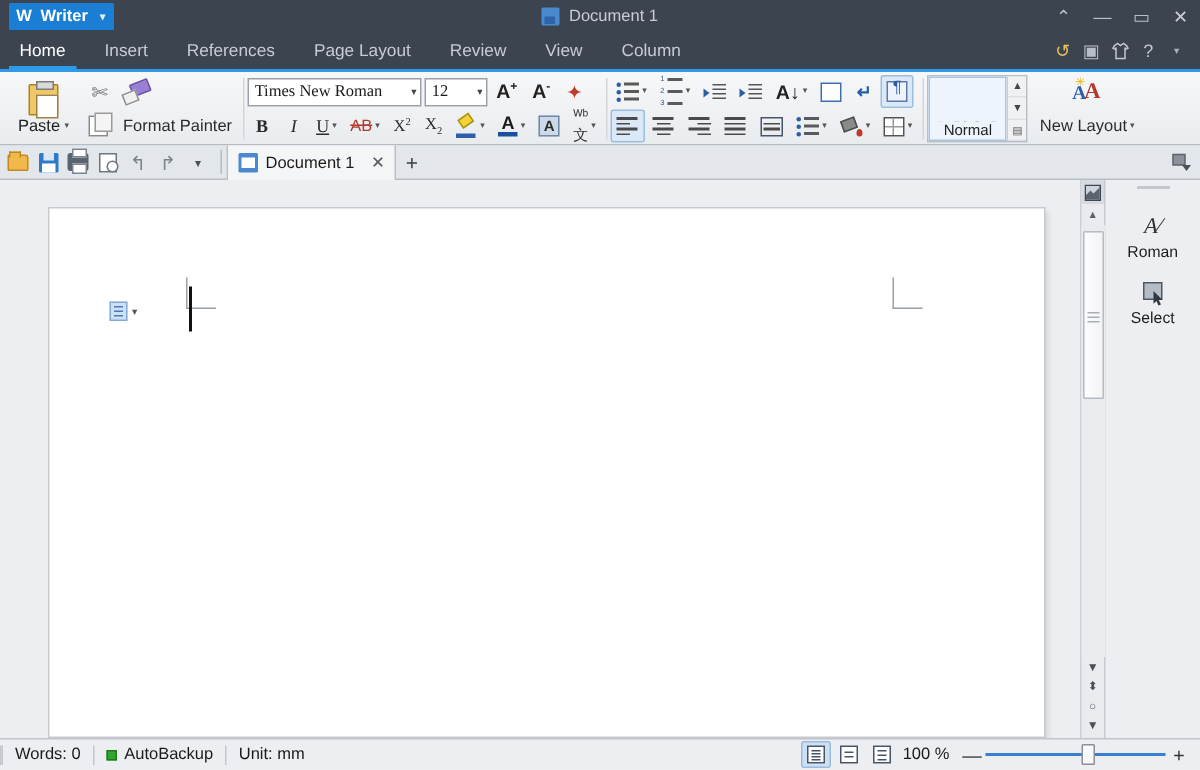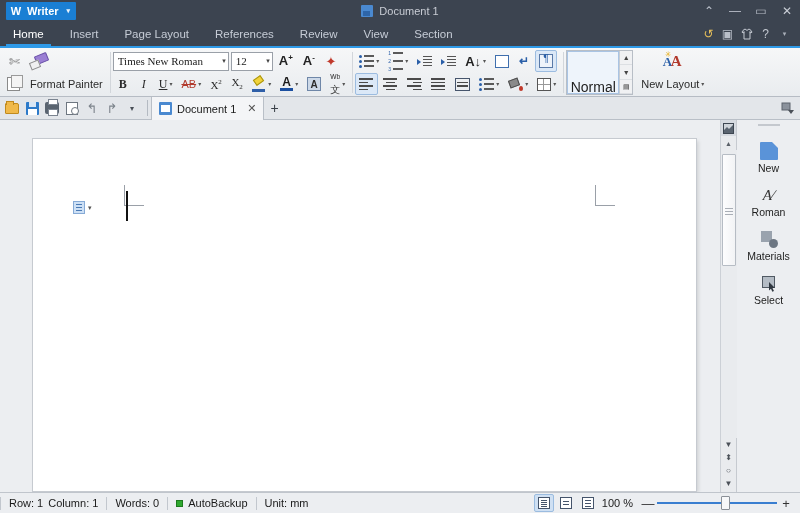--- a/index.html
+++ b/index.html
@@ -188,21 +188,21 @@
   .brd-ico:after { content:""; position:absolute; top:5px; left:0; right:0; height:1px; background:#999; }
 
   
   .stylesgal { display: flex; align-items: stretch; border: 1px solid #b8bec6; background: #fff; height: 45px; }
   .stylecell {
     width: 52px; display: flex; flex-direction: column; align-items: center; justify-content: center;
     border-right: 1px solid #e4e6e9; background: #fff;
   }
   .stylecell.sel { background: #eef4fb; border: 1px solid #a9c4e4; }
   .stylecell .prev { font-family: Liberation Sans, sans-serif; color: #111; overflow: hidden; white-space: nowrap; margin-top: 28px; }
-  .stylecell .nm { font-size: 14px; color: #222; margin-top: 1px; }
+  .stylecell .nm { font-size: 10px; color: #222; margin-top: 1px; }
   .stylescroll { width: 13px; display: flex; flex-direction: column; justify-content: space-between; background: #f0f1f3; border-left: 1px solid #c8cdd4; }
   .stylescroll div { height: 14px; display: flex; align-items: center; justify-content: center; font-size: 7px; color: #444; border-bottom: 1px solid #dcdfe3; }
 
   .newstyle-ico { width: 20px; height: 18px; position: relative; font-family: "Liberation Serif", serif; }
   .newstyle-ico .a1 { position: absolute; left: 0; top: 2px; font-size: 13px; color: #2a5fa8; font-weight: bold; }
   .newstyle-ico .a2 { position: absolute; left: 8px; top: 1px; font-size: 15px; color: #b2392c; font-weight: bold; }
   .newstyle-ico .sp { position: absolute; left: 2px; top: -2px; font-size: 8px; color: #e8b020; }
 
   
   .tabstrip {
@@ -334,42 +334,49 @@
       <div class="win-btn">⌃</div>
       <div class="win-btn">—</div>
       <div class="win-btn">▭</div>
       <div class="win-btn close">✕</div>
     </div>
   </div>
 
   <div class="menubar">
     <div class="menu-item active">Home</div>
     <div class="menu-item">Insert</div>
+    <div class="menu-item">References</div>
     <div class="menu-item">Page Layout</div>
-    <div class="menu-item">References</div>
     <div class="menu-item">Review</div>
     <div class="menu-item">View</div>
-    <div class="menu-item">Section</div>
+    <div class="menu-item">Column</div>
     <div class="menu-right">
       <div class="mi" style="color:#e8c05a;font-size:12px">↺</div>
       <div class="mi" style="color:#b9bfc9;font-size:12px">▣</div>
       <div class="mi" style="color:#c3c8d0;font-size:11px">
         <svg width="12" height="12" viewBox="0 0 12 12" aria-hidden="true">
           <path d="M4 1 L2 2.4 L1 4.2 L2.6 5 L3 3.6 L3 11 L9 11 L9 3.6 L9.4 5 L11 4.2 L10 2.4 L8 1 L6 2.4 Z" fill="none" stroke="#c3c8d0" stroke-width="1"></path>
         </svg>
       </div>
       <div class="mi" style="color:#c3c8d0;font-size:12px">?</div>
       <div class="mi" style="color:#aab0ba;font-size:7px">▾</div>
     </div>
   </div>
   <div class="blueline"></div>
 
   <div class="ribbon">
 
     <div class="rgroup">
+      <div class="bigbtn">
+        <span class="paste-ico"></span>
+        <span class="t">
+          <span>Paste</span>
+          <span class="caret-sm">▾</span>
+        </span>
+      </div>
       <div class="col">
         <div class="rrow">
           <div class="btn">
             <span class="ico ico-scissors">✄</span>
           </div>
         </div>
         <div class="rrow">
           <div class="btn">
             <span class="ico-copy"></span>
           </div>
@@ -699,57 +706,42 @@
         <div>▼</div>
         <div>⬍</div>
         <div>○</div>
         <div>▼</div>
       </div>
     </div>
 
     <div class="rpanel">
       <div class="rp-handle"></div>
 
-      <div class="rp-item">
-        <span class="rp-ico ic-new"></span>
-        <span>New</span>
-      </div>
 
       <div class="rp-item">
         <span class="rp-ico ic-styles">A∕</span>
         <span>Roman</span>
       </div>
 
-      <div class="rp-item">
-        <span class="rp-ico ic-materials">
-            <span class="sq"></span>
-            <span class="ci"></span>
-          </span>
-        <span>Materials</span>
-      </div>
 
       <div class="rp-item">
         <span class="rp-ico">
           <svg width="18" height="18" viewBox="0 0 18 18" aria-hidden="true">
             <rect x="2.5" y="2.5" width="12" height="11" fill="#b4bcc5" stroke="#505963"></rect>
             <path d="M9 8 L15 14 L12.5 14 L14 17 L12.3 17.7 L11 14.7 L9 16.5 Z" fill="#2f3740"></path>
           </svg>
         </span>
         <span>Select</span>
       </div>
 
     </div>
   </div>
 
   <div class="statusbar">
     <div class="sb-sep"></div>
-    <div class="sb-cell">
-      <span>Row: 1</span>
-      <span>Column: 1</span>
-    </div>
     <div class="sb-sep"></div>
     <div class="sb-cell">
       <span>Words: 0</span>
     </div>
     <div class="sb-sep"></div>
     <div class="sb-cell">
       <span class="sb-dot"></span>
       <span>AutoBackup</span>
     </div>
     <div class="sb-sep"></div>

